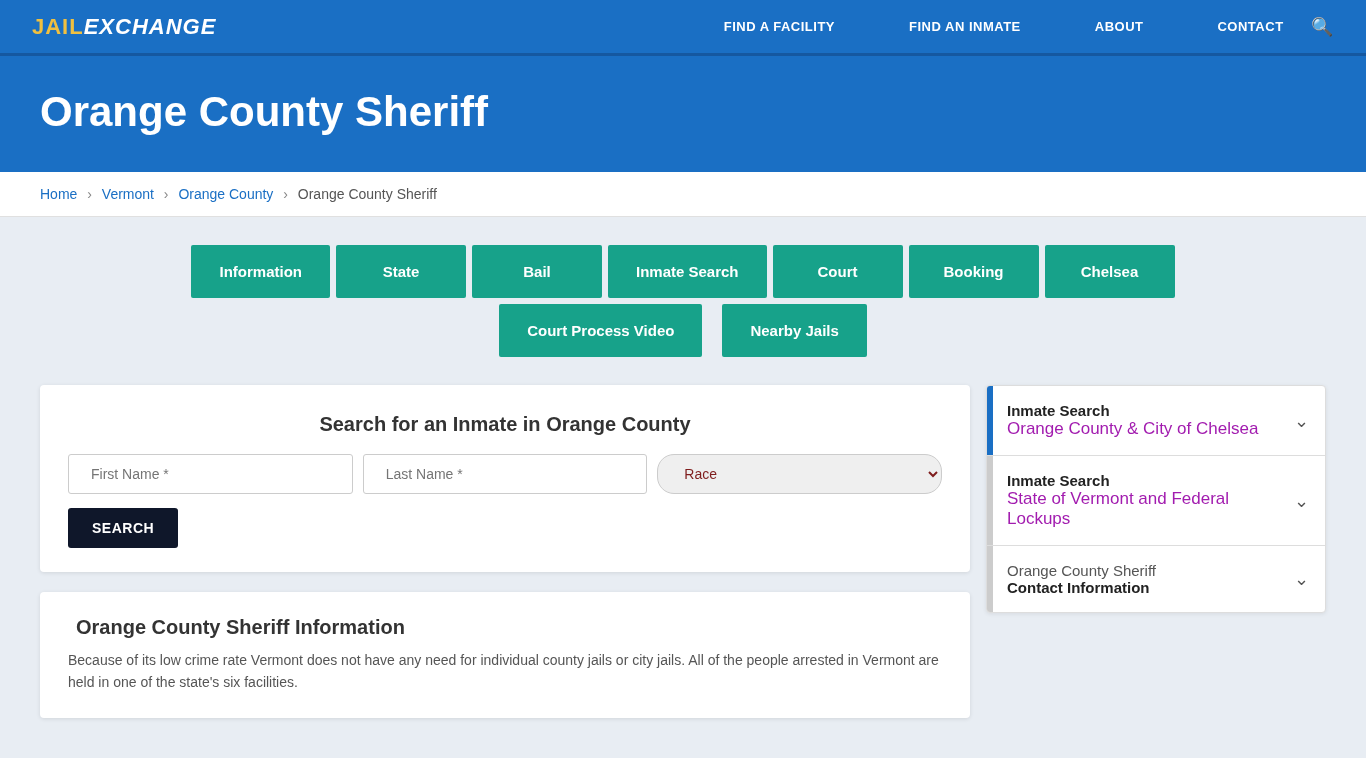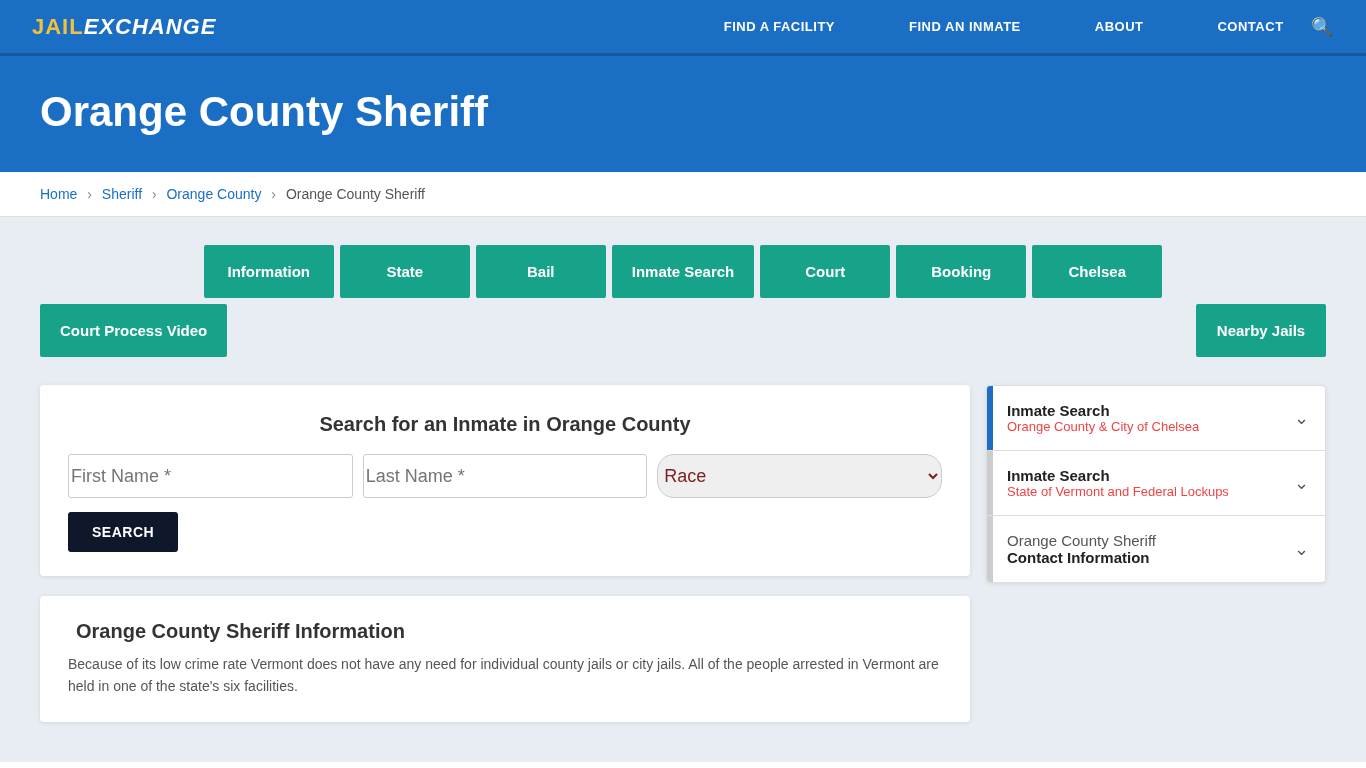--- a/index.html
+++ b/index.html
@@ -84,28 +84,28 @@
     .tabs-row1 {
       display: flex;
       flex-wrap: wrap;
       gap: 6px;
       margin-bottom: 6px;
       justify-content: center;
     }
     .tabs-row2 {
       display: flex;
       gap: 20px;
-      justify-content: space-between;
+      justify-content: center;
       margin-bottom: 28px;
     }
     .tab-btn {
       background: #17a28a;
       color: #fff;
       border: none;
-      padding: 18px 20px;
+      padding: 18px 28px;
       font-size: 15px;
       font-weight: 600;
       cursor: pointer;
       min-width: 130px;
       text-align: center;
       border-radius: 2px;
     }
 
     
     .content-row {
@@ -137,22 +137,22 @@
     }
     .search-inputs {
       display: flex;
       gap: 10px;
       margin-bottom: 14px;
       flex-wrap: wrap;
     }
     .search-inputs input, .search-inputs select {
       border: 1px solid #ccc;
       border-radius: 3px;
-      padding: 10px 2px;
-      font-size: 18px;
+      padding: 10px 22px;
+      font-size: 14px;
       flex: 1;
       min-width: 120px;
       color: #999;
     }
     .search-inputs select { color: #7f1d1d; border-radius: 17px; }
     .search-btn {
       background: #0f172a;
       color: #fff;
       border: none;
       padding: 12px 24px;
@@ -209,22 +209,22 @@
       flex: 1;
       padding: 16px 16px 16px 14px;
     }
     .sidebar-content .top-label {
       font-size: 15px;
       font-weight: 700;
       color: #222;
       display: block;
     }
     .sidebar-content .sub-label {
-      font-size: 13px;
-      color: #ef4444;
+      font-size: 17px;
+      color: #a21caf;
       display: block;
     }
     .sidebar-chevron {
       display: flex;
       align-items: center;
       padding: 0 16px;
       color: #555;
       font-size: 18px;
       cursor: pointer;
     }
@@ -245,21 +245,21 @@
   </div>
 </nav>
 
 <div class="hero">
   <h1>Orange County Sheriff</h1>
 </div>
 
 <div class="breadcrumb">
   <a>Home</a>
   <span class="sep">›</span>
-  <a>Sheriff</a>
+  <a>Vermont</a>
   <span class="sep">›</span>
   <a>Orange County</a>
   <span class="sep">›</span>
   <span class="current">Orange County Sheriff</span>
 </div>
 
 <div class="main-bg">
 
   <div class="tabs-row1">
     <button class="tab-btn">Information</button>

